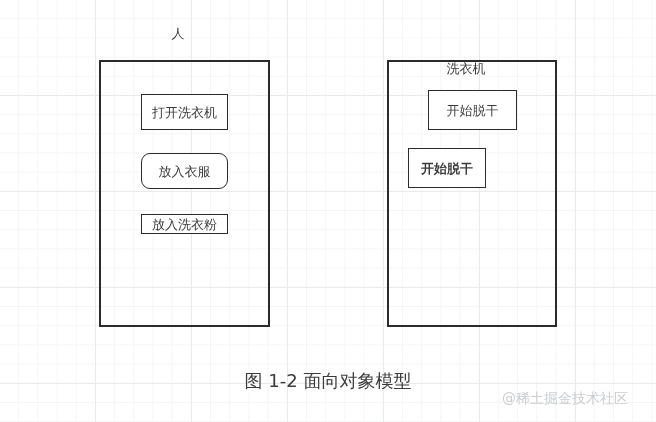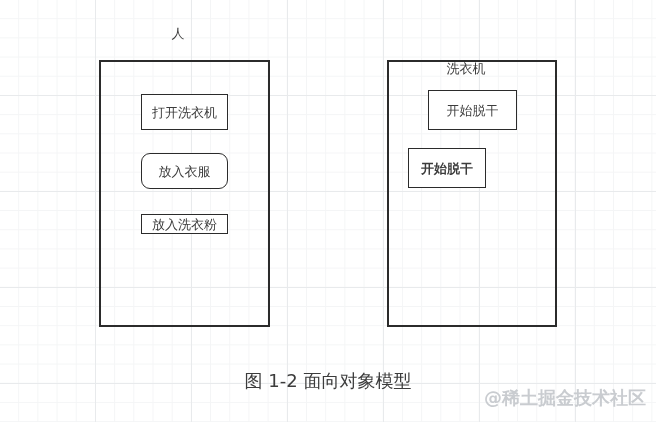--- a/index.html
+++ b/index.html
@@ -64,27 +64,26 @@
     font-size: 18px;
     line-height: 16px;
     white-space: nowrap;
     transform: translateX(-50%);
     text-align: center;
   }
 
   .watermark {
     position: absolute;
     color: #c9ccd0;
-    font-size: 18px;
+    font-size: 14px;
     line-height: 16px;
     white-space: nowrap;
     transform: translateX(-50%);
     text-align: left;
     user-select: none;
-    font-weight: bold;
   }
 </style>
 </head>
 <body>
 
 <div id="canvas">
 
   <div class="obj-title" style="left:178px; top:26px;">人</div>
 
   <div class="obj-box" style="left:99px; top:60px; width:171px; height:267px;"></div>

